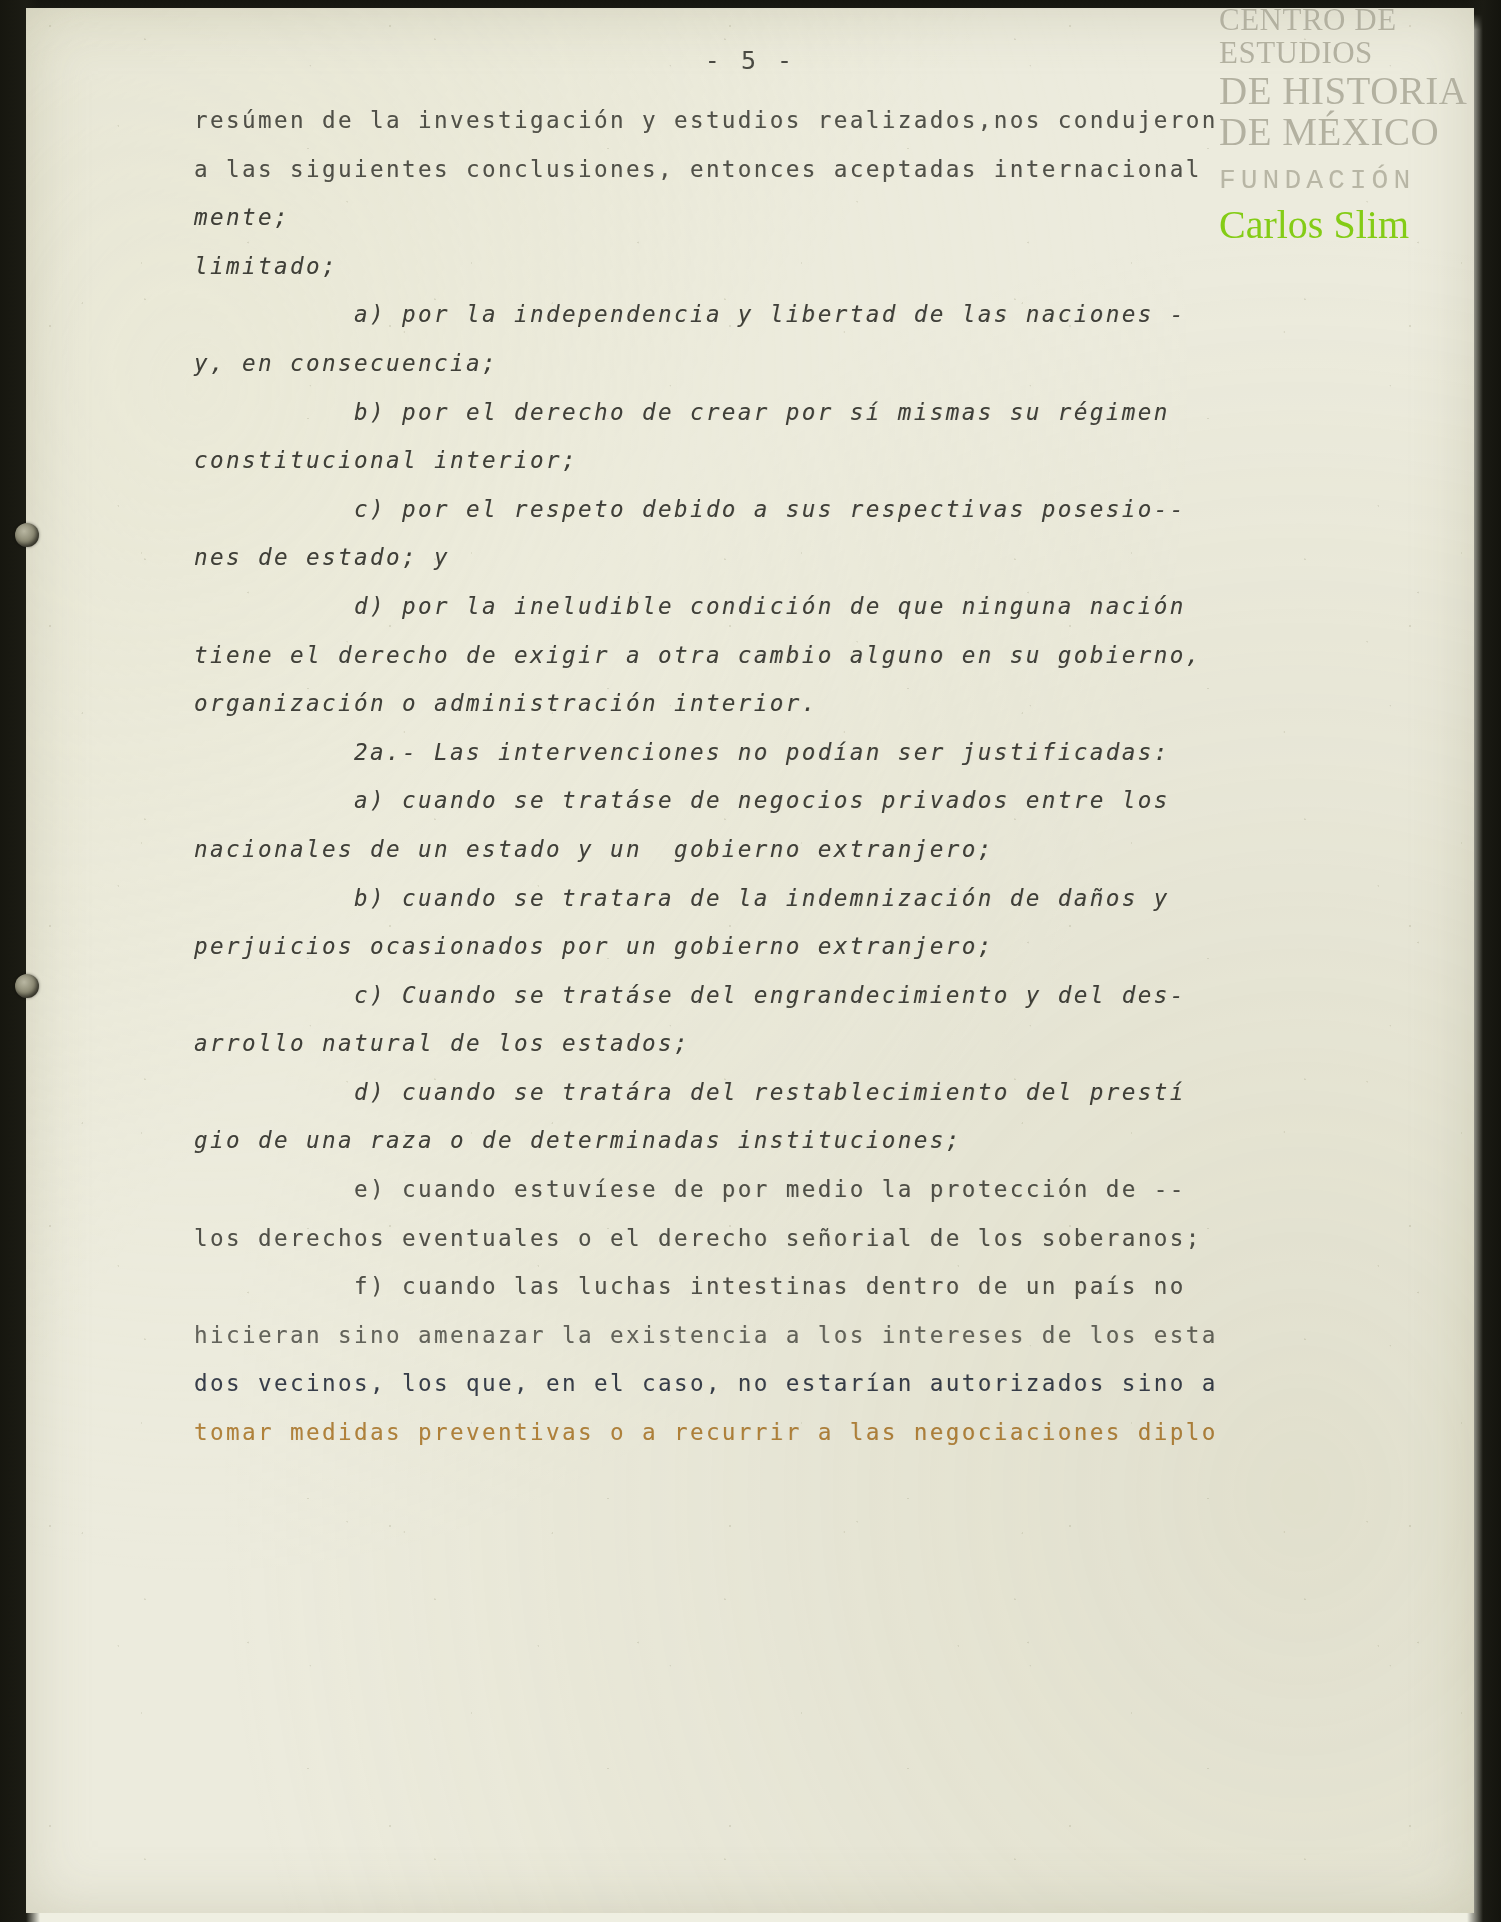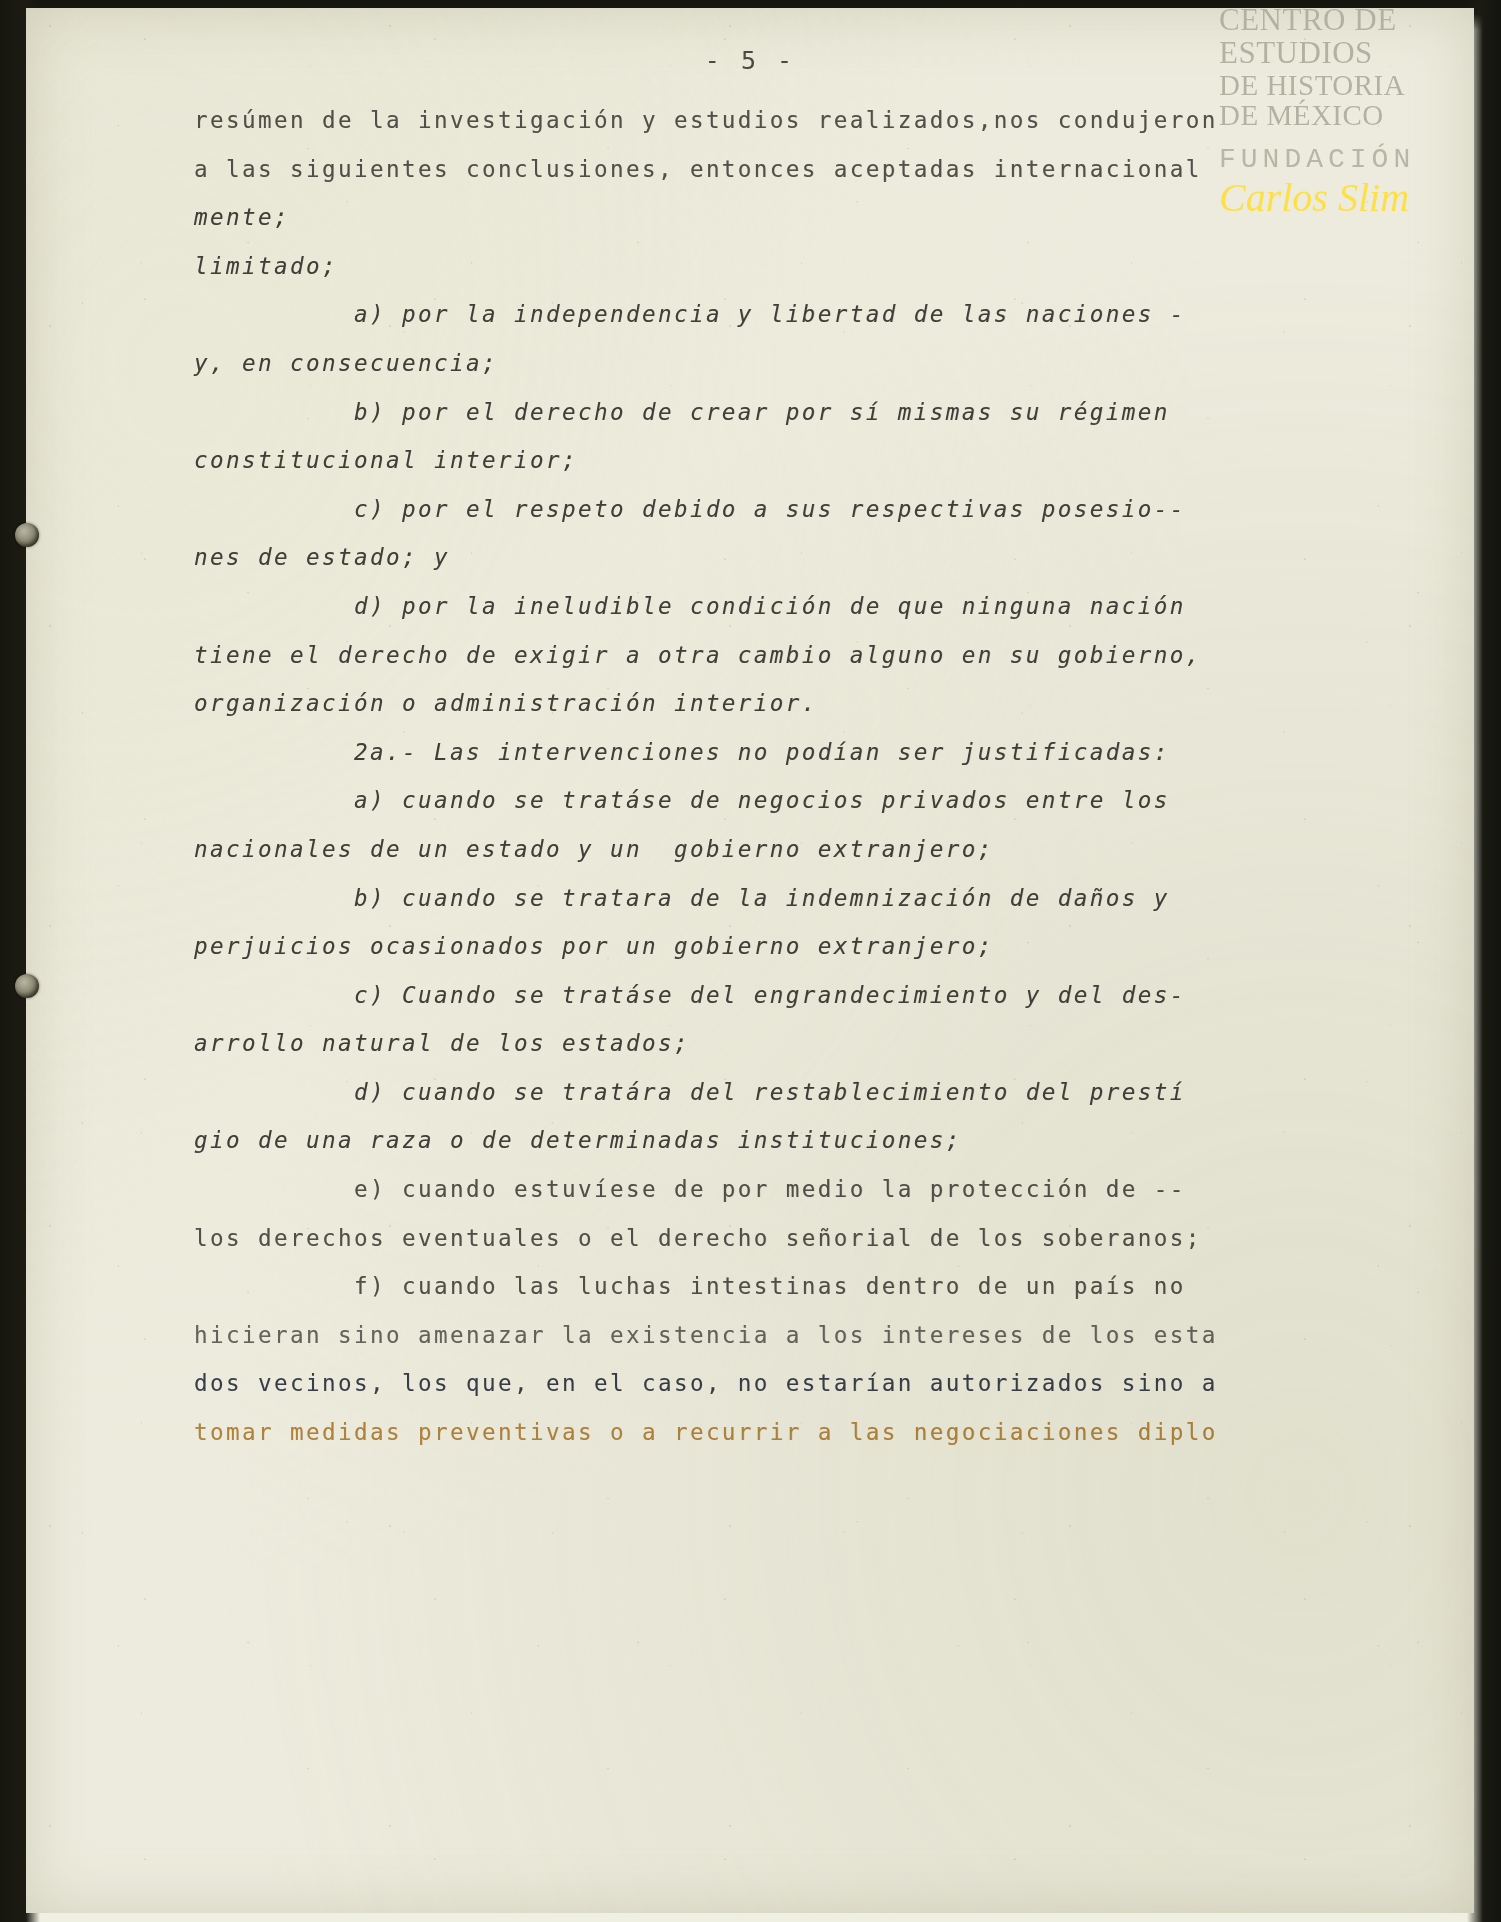--- a/index.html
+++ b/index.html
@@ -92,34 +92,33 @@
     font-family: "Liberation Serif", serif;
     line-height: 1.06;
     letter-spacing: 0.5px;
     user-select: none;
   }
   .wm-line {
     font-size: 31px;
     color: #b3b1a0;
     text-shadow: 0 0 1px rgba(255,255,255,0.5);
   }
-  .wm-line.small { font-size: 29px; }
+  .wm-line.small { font-size: 39px; }
   .wm-fund {
     margin-top: 14px;
     font-size: 28px;
     letter-spacing: 5px;
     color: #b8b6a5;
     font-family: Liberation Mono, monospace;
   }
   .wm-sign {
-    margin-top: 2px;
+    margin-top: 8px;
     font-family: "Liberation Serif", serif;
-    font-style: italic;
     font-size: 40px;
-    color: #fde047;
+    color: #84cc16;
     letter-spacing: 0px;
   }
 
   
   .doc {
     position: absolute;
     left: 0;
     top: 0;
     width: 100%;
     height: 100%;

